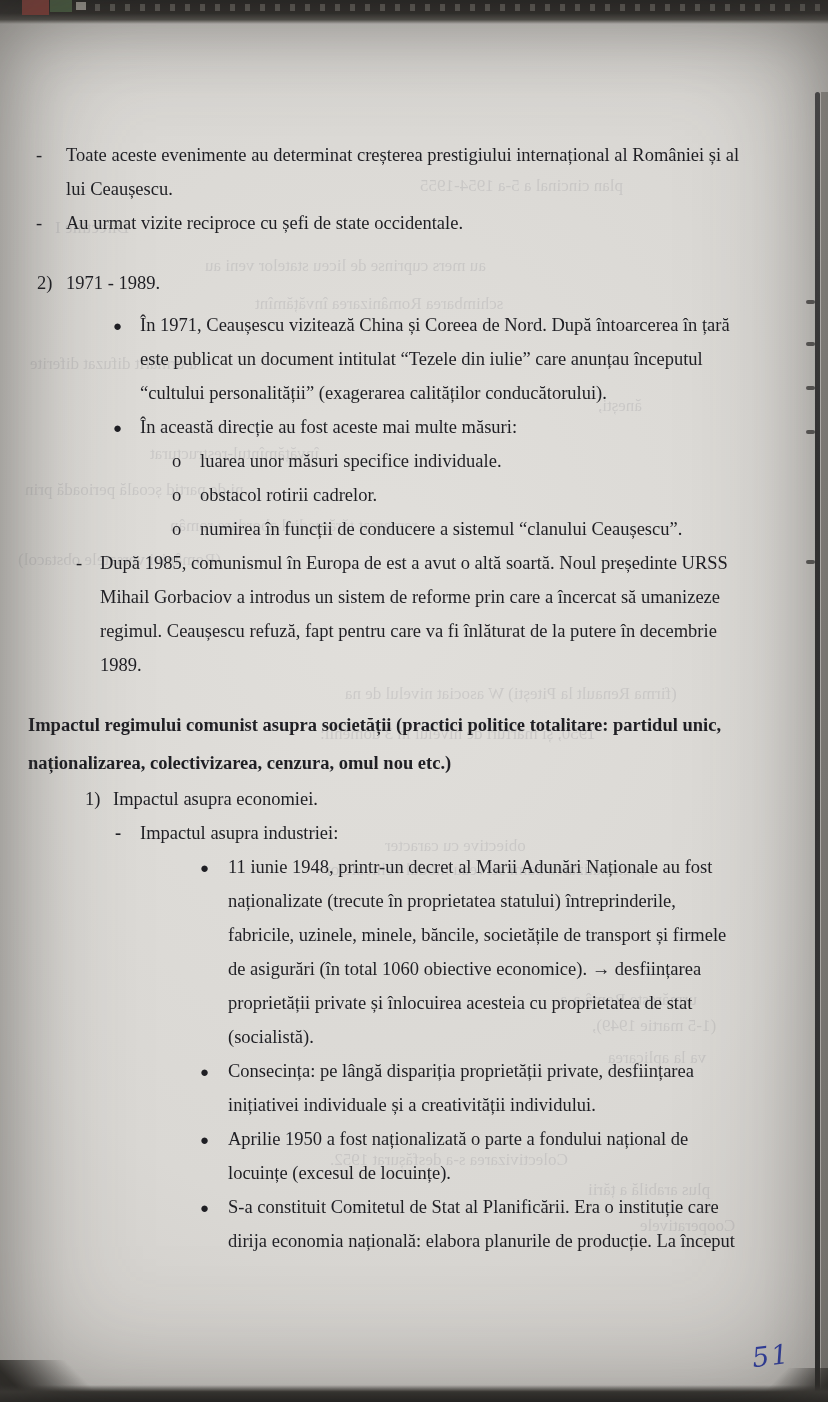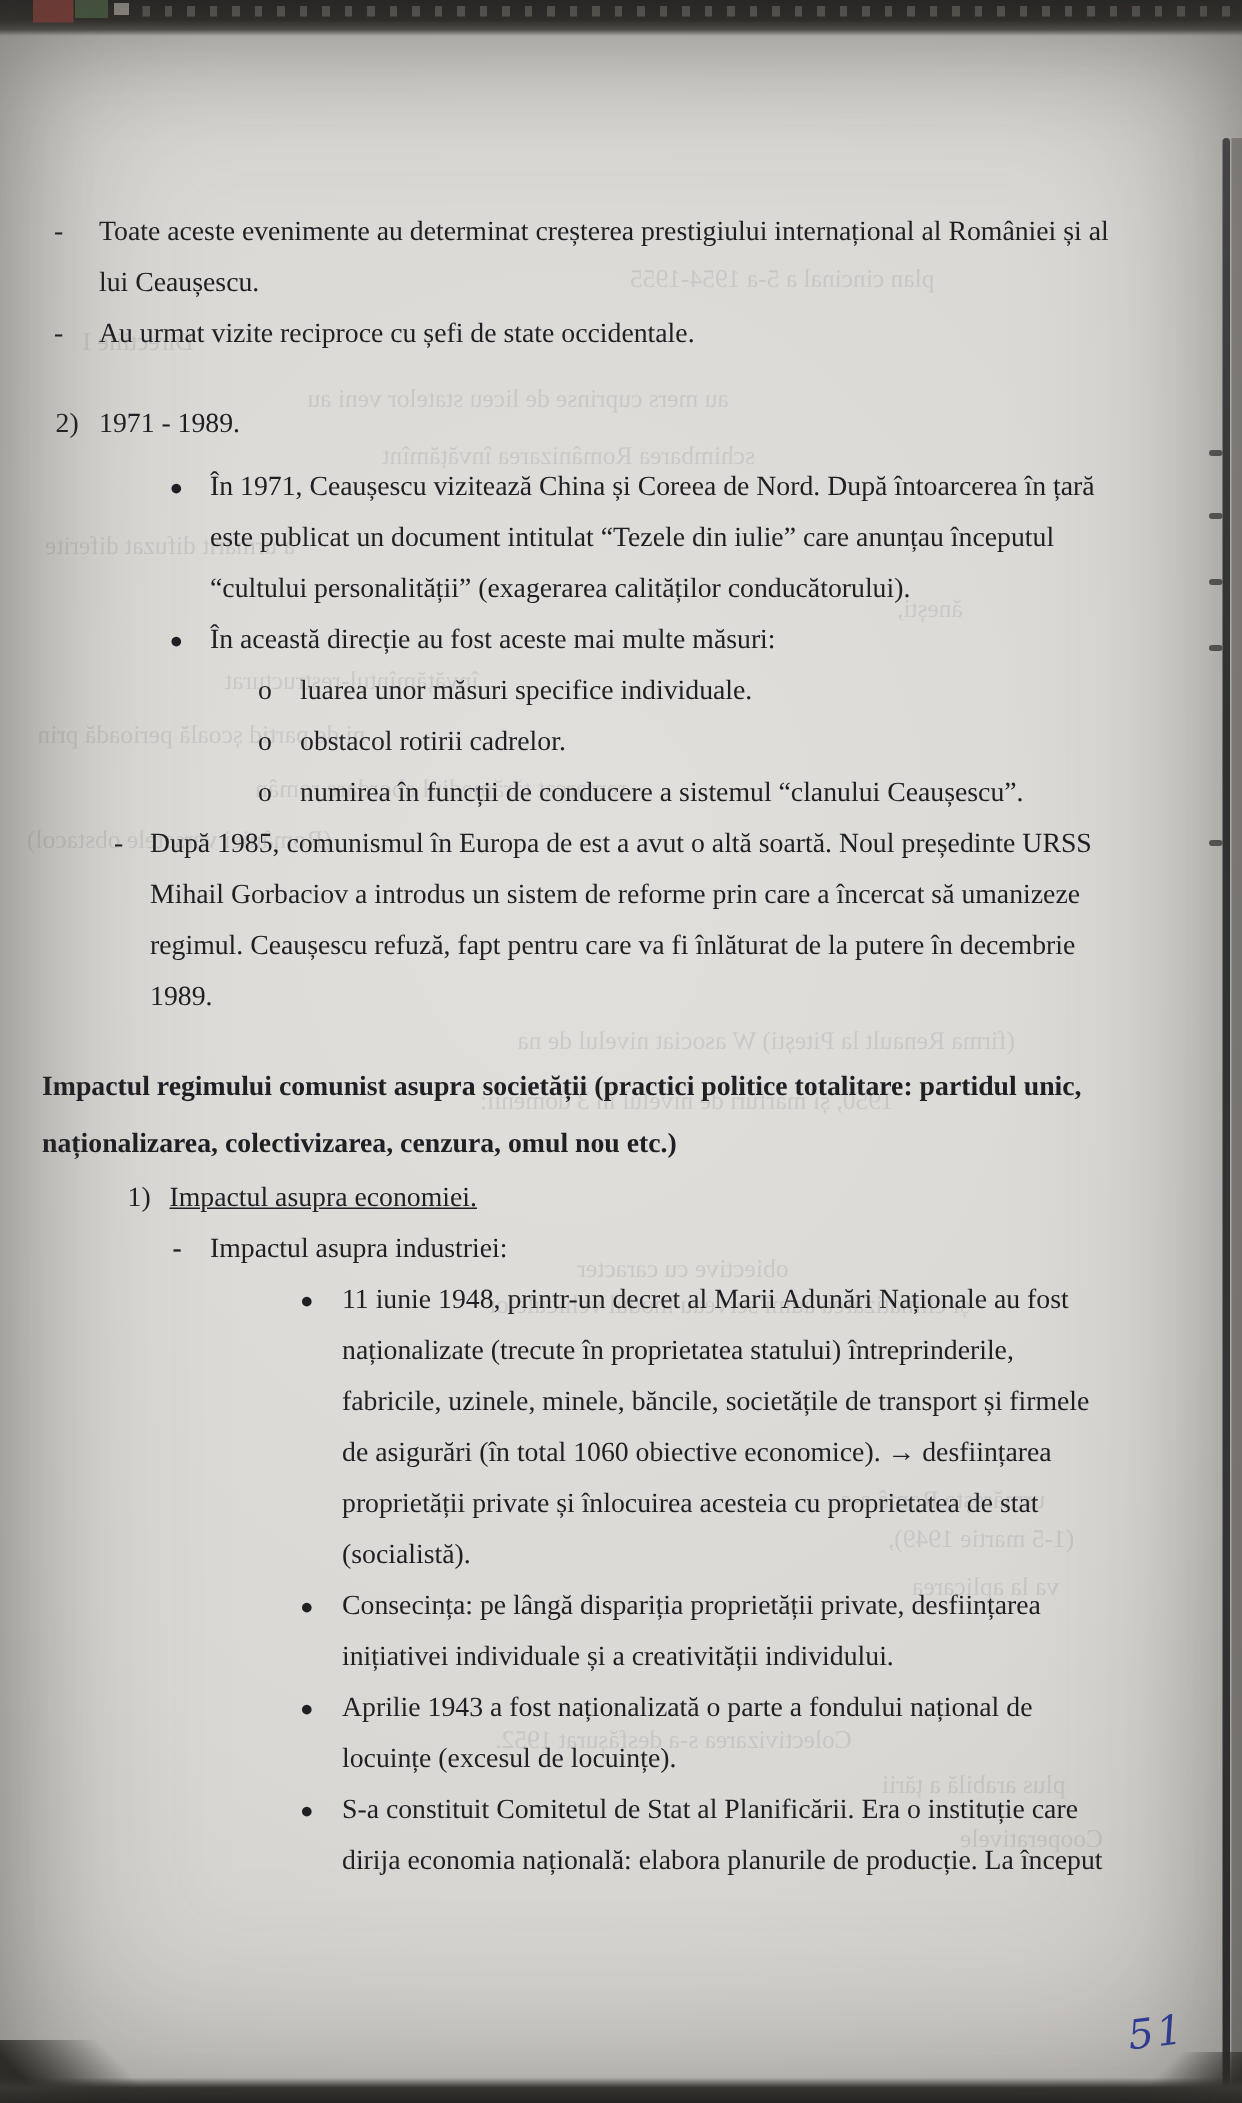--- a/index.html
+++ b/index.html
@@ -58,21 +58,21 @@
   }
   .block{position:relative;}
   .marker{position:absolute;top:0;}
   .text{display:block;padding-right:82px;}
   .dash1 .marker{left:36px}  .dash1 .text{padding-left:66px}
   .num1  .marker{left:37px}  .num1  .text{padding-left:66px}
   .bullet1 .marker{left:113px;font-size:15px;top:1px} .bullet1 .text{padding-left:140px}
   .circle1 .marker{left:172px} .circle1 .text{padding-left:200px}
   .dash2 .marker{left:76px}  .dash2 .text{padding-left:100px}
   .heading .text{padding-left:28px;padding-right:42px;font-weight:bold;line-height:38px;}
-  .num2 .marker{left:85px} .num2 .text{padding-left:113px;text-decoration:underline;}
+  .num2 .marker{left:85px} .num2 .text{padding-left:113px;}
   .dash3 .marker{left:115px;font-weight:bold} .dash3 .text{padding-left:140px;font-weight:normal}
   .bullet2 .marker{left:200px;font-size:15px;top:1px} .bullet2 .text{padding-left:228px}
   .gap-a{margin-top:26px}
   .gap-b{margin-top:8px}
   .gap-c{margin-top:24px}
   
   .page-num{
     position:absolute;left:752px;top:1340px;
     color:#2e3da6;font-size:27px;font-style:italic;
     transform:rotate(-7deg);letter-spacing:2px;
@@ -172,21 +172,21 @@
       <span class="text">11 iunie 1948, printr-un decret al Marii Adunări Naționale au fost naționalizate (trecute în proprietatea statului) întreprinderile, fabricile, uzinele, minele, băncile, societățile de transport și firmele de asigurări (în total 1060 obiective economice). → desființarea proprietății private și înlocuirea acesteia cu proprietatea de stat (socialistă).</span>
     </div>
 
     <div class="block bullet2">
       <span class="marker">●</span>
       <span class="text">Consecința: pe lângă dispariția proprietății private, desființarea inițiativei individuale și a creativității individului.</span>
     </div>
 
     <div class="block bullet2">
       <span class="marker">●</span>
-      <span class="text">Aprilie 1943 a fost naționalizată o parte a fondului național de locuințe (excesul de locuințe).</span>
+      <span class="text">Aprilie 1950 a fost naționalizată o parte a fondului național de locuințe (excesul de locuințe).</span>
     </div>
 
     <div class="block bullet2">
       <span class="marker">●</span>
       <span class="text">S-a constituit Comitetul de Stat al Planificării. Era o instituție care dirija economia națională: elabora planurile de producție. La început</span>
     </div>
 
   </div>
 
   <div class="page-num">51</div>

